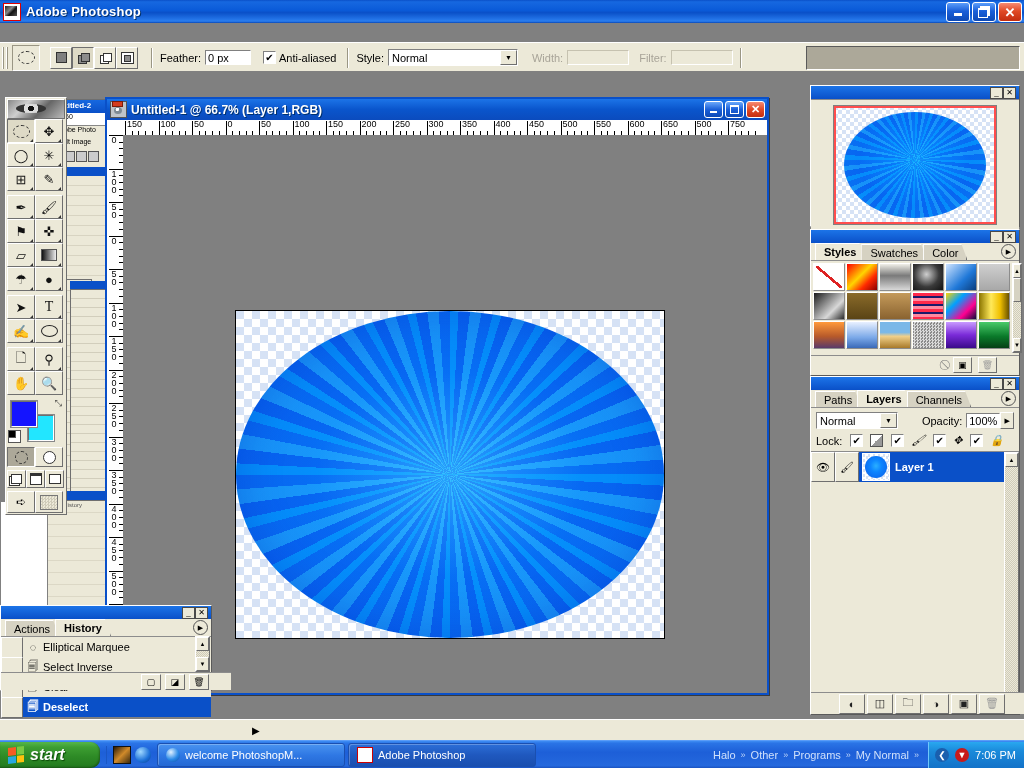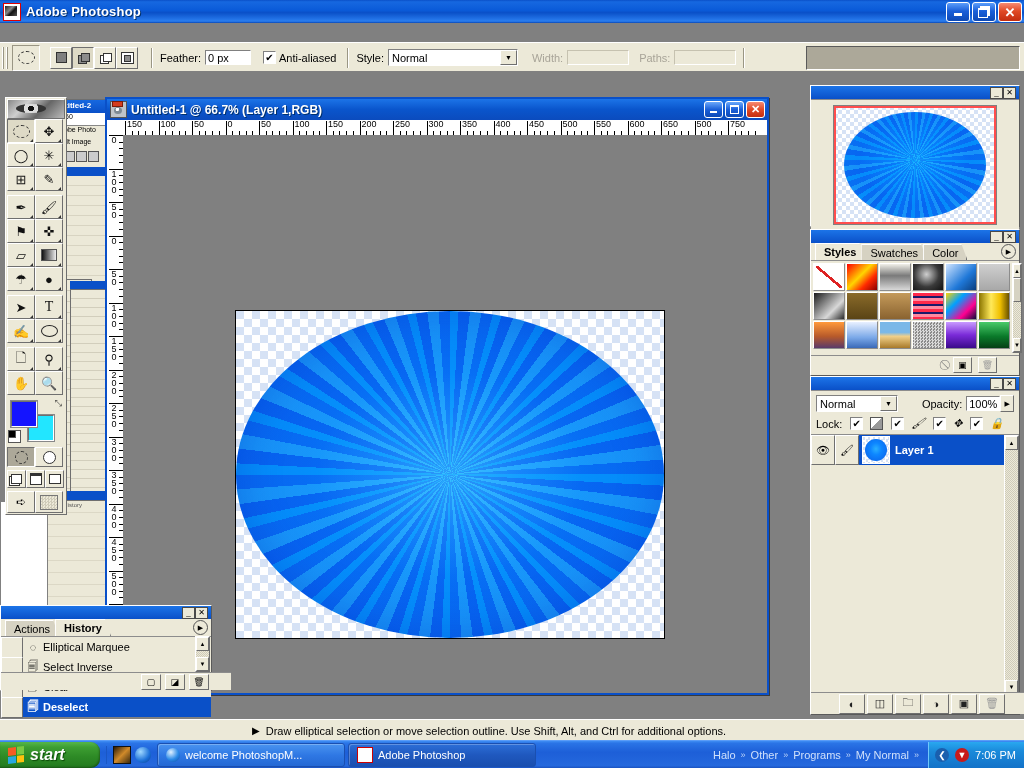--- a/index.html
+++ b/index.html
@@ -280,21 +280,21 @@
       <span class="lbl">Anti-aliased</span>
     </span>
     <div class="sep"></div>
     <span class="lbl">Style:</span>
     <span class="combo" style="width:130px;">
       <span>Normal</span>
       <span class="arrow">▼</span>
     </span>
     <span class="lbl dim" style="margin-left:14px;">Width:</span>
     <span class="txtin dis" style="width:62px;"></span>
-    <span class="lbl dim" style="margin-left:10px;">Paths:</span>
+    <span class="lbl dim" style="margin-left:10px;">Filter:</span>
     <span class="txtin dis" style="width:62px;"></span>
     <div class="sep"></div>
   </div>
   <div class="palwell"></div>
 
   <div class="workspace">
 
     <div class="ghost" style="left:62px;top:28px;width:44px;height:560px;background:#aca899;border:1px solid #6f6f6f;">
       <div class="gt" style="height:11px;">titled-2</div>
       <div style="background:#fff;height:12px;border-bottom:1px solid #888;font-size:7px;padding-left:2px;">50</div>
@@ -780,20 +780,26 @@
         <span class="btn3d" style="width:17px;height:14px;display:flex;align-items:center;justify-content:center;font-size:9px;">▣</span>
         <span class="btn3d" style="width:17px;height:14px;display:flex;align-items:center;justify-content:center;font-size:9px;color:#999;">🗑</span>
       </div>
     </div>
 
     <div class="pal" style="left:810px;top:305px;width:208px;height:337px;">
       <div class="pal-tb">
         <div class="pb" style="right:16px;">_</div>
         <div class="pb" style="right:3px;">✕</div>
       </div>
+      <div class="tabs">
+        <div class="tab">Paths</div>
+        <div class="tab active">Layers</div>
+        <div class="tab">Channels</div>
+        <div class="palmenu">▶</div>
+      </div>
 
       <div style="border-top:1px solid #8c8c8c;padding:4px 5px 0;display:flex;align-items:center;">
         <span class="combo" style="width:90px;">
           <span>Normal</span>
           <span class="arrow">▼</span>
         </span>
         <span class="lbl" style="margin-left:24px;">Opacity:</span>
         <span class="txtin" style="width:34px;">100%</span>
         <span class="btn3d" style="width:13px;height:15px;display:flex;align-items:center;justify-content:center;font-size:7px;">▶</span>
       </div>
@@ -835,21 +841,20 @@
         <div class="fb btn3d">◑</div>
         <div class="fb btn3d">▣</div>
         <div class="fb btn3d" style="color:#999;">🗑</div>
       </div>
     </div>
 
   </div>
 
   <div class="statusbar">
     <span class="sarrow">▶</span>
-    <span class="stxt">Draw elliptical selection or move selection outline.  Use Shift, Alt, and Ctrl for additional options.</span>
   </div>
 
   <div class="taskbar">
     <div class="startbtn">
       <div class="flag">
         <i style="background:#f55c24;"></i>
           <i style="background:#7ac943;"></i>
         <i style="background:#29a8e0;"></i>
           <i style="background:#ffc20e;"></i>
       </div>

